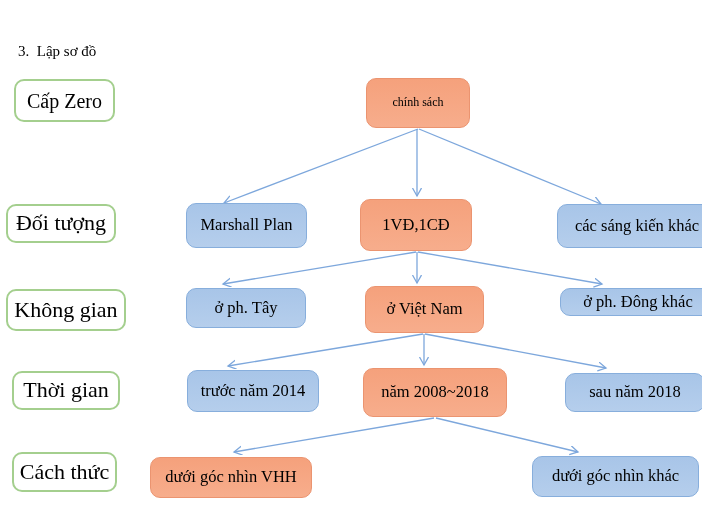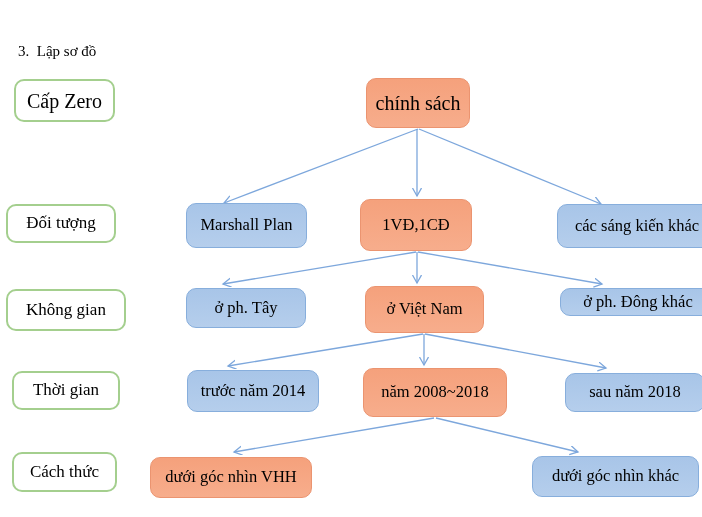--- a/index.html
+++ b/index.html
@@ -26,25 +26,25 @@
     display: flex;
     align-items: center;
     justify-content: center;
     text-align: center;
     border-radius: 10px;
     line-height: 1.1;
   }
   .row-label {
     border: 2px solid var(--label-border, #A4CF8E);
     background: #ffffff;
-    font-size: 17px;
+    font-size: 22px;
   }
   .row-label.lg { font-size: 20px; font-family: Liberation Serif, serif; }
   .node { font-size: 16.5px; }
-  .node.lg { font-size: 20px; }
+  .node.lg { font-size: 12px; }
   .node.blue {
     background: linear-gradient(180deg, var(--normal-fill, #A8C5E8), #B5CEEC);
     border: 1.5px solid var(--normal-border, #87AEDC);
     margin-left: 32px;
   }
   .node.orange {
     background: linear-gradient(180deg, var(--highlight-fill, #F5A17C), #F7AD8C);
     border: 1.5px solid var(--highlight-border, #EB9470);
   }
   svg.connectors {

